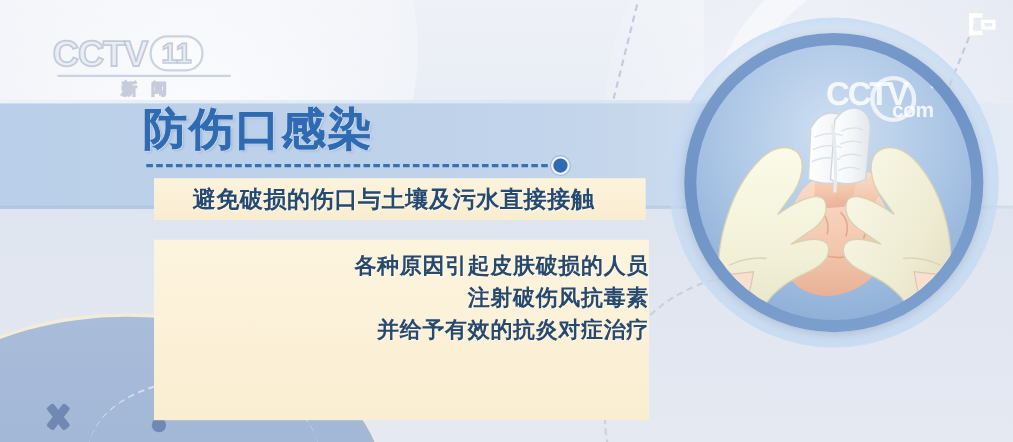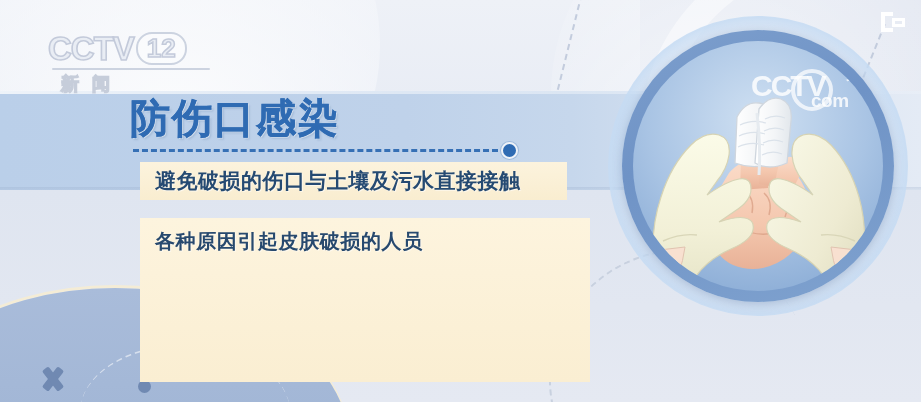--- a/index.html
+++ b/index.html
@@ -93,21 +93,21 @@
     font-family:"Liberation Sans",sans-serif;
   }
   .logo-13{
     margin-left:2px;font-size:26px;font-weight:bold;line-height:1;color:#e9edf4;
     -webkit-text-stroke:1.5px #c3cada;
     border:2px solid #ccd3e0;border-radius:16px;padding:1px 9px 2px 9px;
     background:rgba(255,255,255,.35);
   }
   .logo-rule{height:2px;background:#ccd3e0;margin:3px 4px 2px 4px;border-radius:2px;}
   .logo-xw{
-    font-size:18px;font-weight:bold;letter-spacing:13px;
+    text-align:center;font-size:14px;font-weight:bold;letter-spacing:13px;
     color:#e6eaf2;-webkit-text-stroke:1.4px #c6cdda;padding-left:13px;
   }
 
   
   .title{
     position:absolute;left:130px;top:98px;
     font-size:40px;font-weight:bold;letter-spacing:2px;line-height:1;
     color:#2f6bb3;
     -webkit-text-stroke:.5px #2f6bb3;
     text-shadow:1px 1px 0 rgba(255,255,255,.45), 2px 2px 2px rgba(50,90,140,.18);
@@ -124,34 +124,34 @@
   }
   .dashrow .dot{
     width:13px;height:13px;border-radius:50%;background:#2f6bb3;
     border:2px solid #eef2f8;margin-left:3px;flex:0 0 auto;
     box-shadow:0 0 0 1px rgba(47,107,179,.25);
   }
 
   .subtitle-bar{
     position:absolute;left:140px;top:162px;width:427px;height:38px;
     background:linear-gradient(180deg,#fcf3dd 0%,#f9edd0 100%);
-    display:flex;align-items:center;
+    display:flex;align-items:center;padding-left:20px;
   }
   .subtitle-bar span{
     padding-left:15px;font-size:21px;font-weight:bold;letter-spacing:.5px;
     color:#254a72;
     text-shadow:1px 1px 0 rgba(255,255,255,.55);
     font-family:"DejaVu Sans","Liberation Sans",sans-serif;
     white-space:nowrap;
   }
 
   .body-panel{
     position:absolute;left:140px;top:218px;width:450px;height:164px;
     background:linear-gradient(180deg,#fdf4de 0%,#faeed2 100%);
-    padding:9px 0 0 0;box-sizing:border-box;
+    padding:9px 0 0 0;box-sizing:border-box;text-align:right;
   }
   .body-panel .line{
     font-size:20px;font-weight:bold;line-height:29px;letter-spacing:.6px;
     color:#27496e;padding-left:15px;white-space:nowrap;
     text-shadow:1px 1px 0 rgba(255,255,255,.5);
     font-family:"DejaVu Sans","Liberation Sans",sans-serif;
   }
 
   
   .circle-wrap{position:absolute;left:608px;top:16px;width:300px;height:300px;}
@@ -226,39 +226,41 @@
     <div class="bcross">
         <i></i>
         <i class="b"></i>
       </div>
     <div class="bdot"></div>
   </div>
 
   <div class="logo">
     <div class="logo-row">
       <div class="logo-cctv">CCTV</div>
-      <div class="logo-13">12</div>
+      <div class="logo-13">11</div>
     </div>
     <div class="logo-rule"></div>
     <div class="logo-xw">新闻</div>
   </div>
 
   <div class="title">防伤口感染</div>
 
   <div class="dashrow">
     <div class="ln"></div>
     <div class="dot"></div>
   </div>
 
   <div class="subtitle-bar">
     <span>避免破损的伤口与土壤及污水直接接触</span>
   </div>
 
   <div class="body-panel">
     <div class="line">各种原因引起皮肤破损的人员</div>
+    <div class="line">注射破伤风抗毒素</div>
+    <div class="line">并给予有效的抗炎对症治疗</div>
   </div>
 
   <div class="circle-wrap">
     <div class="circle-glow"></div>
     <div class="circle-ring"></div>
     <div class="circle-img">
 
       <svg class="hands" viewBox="0 0 250 250">
         <defs>
           <linearGradient id="gv" x1="0" y1="0" x2="0" y2="1">

